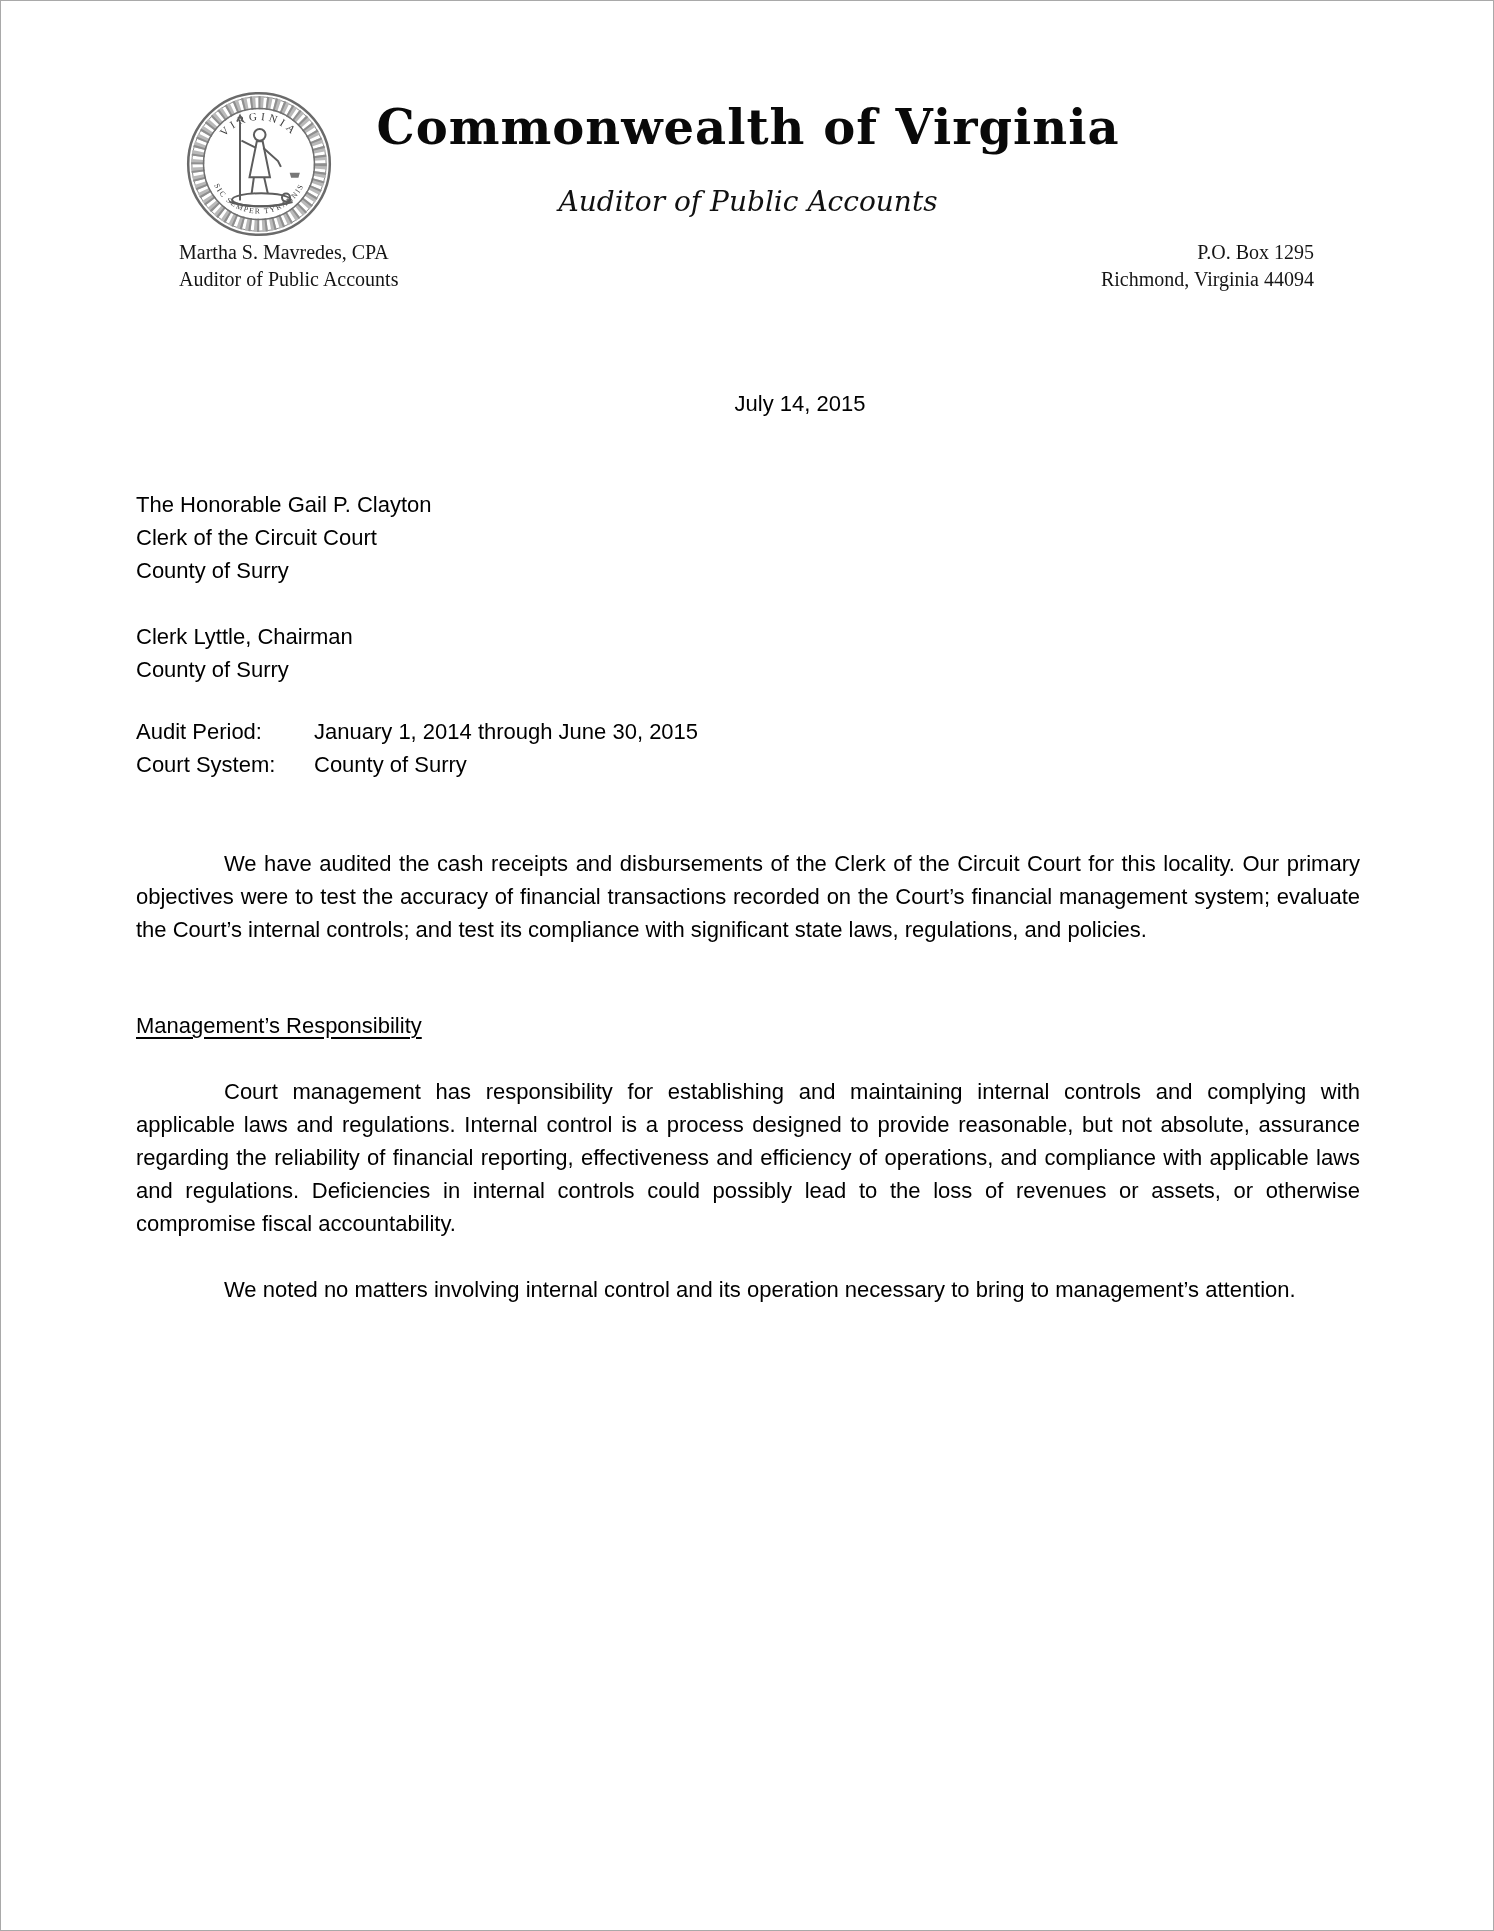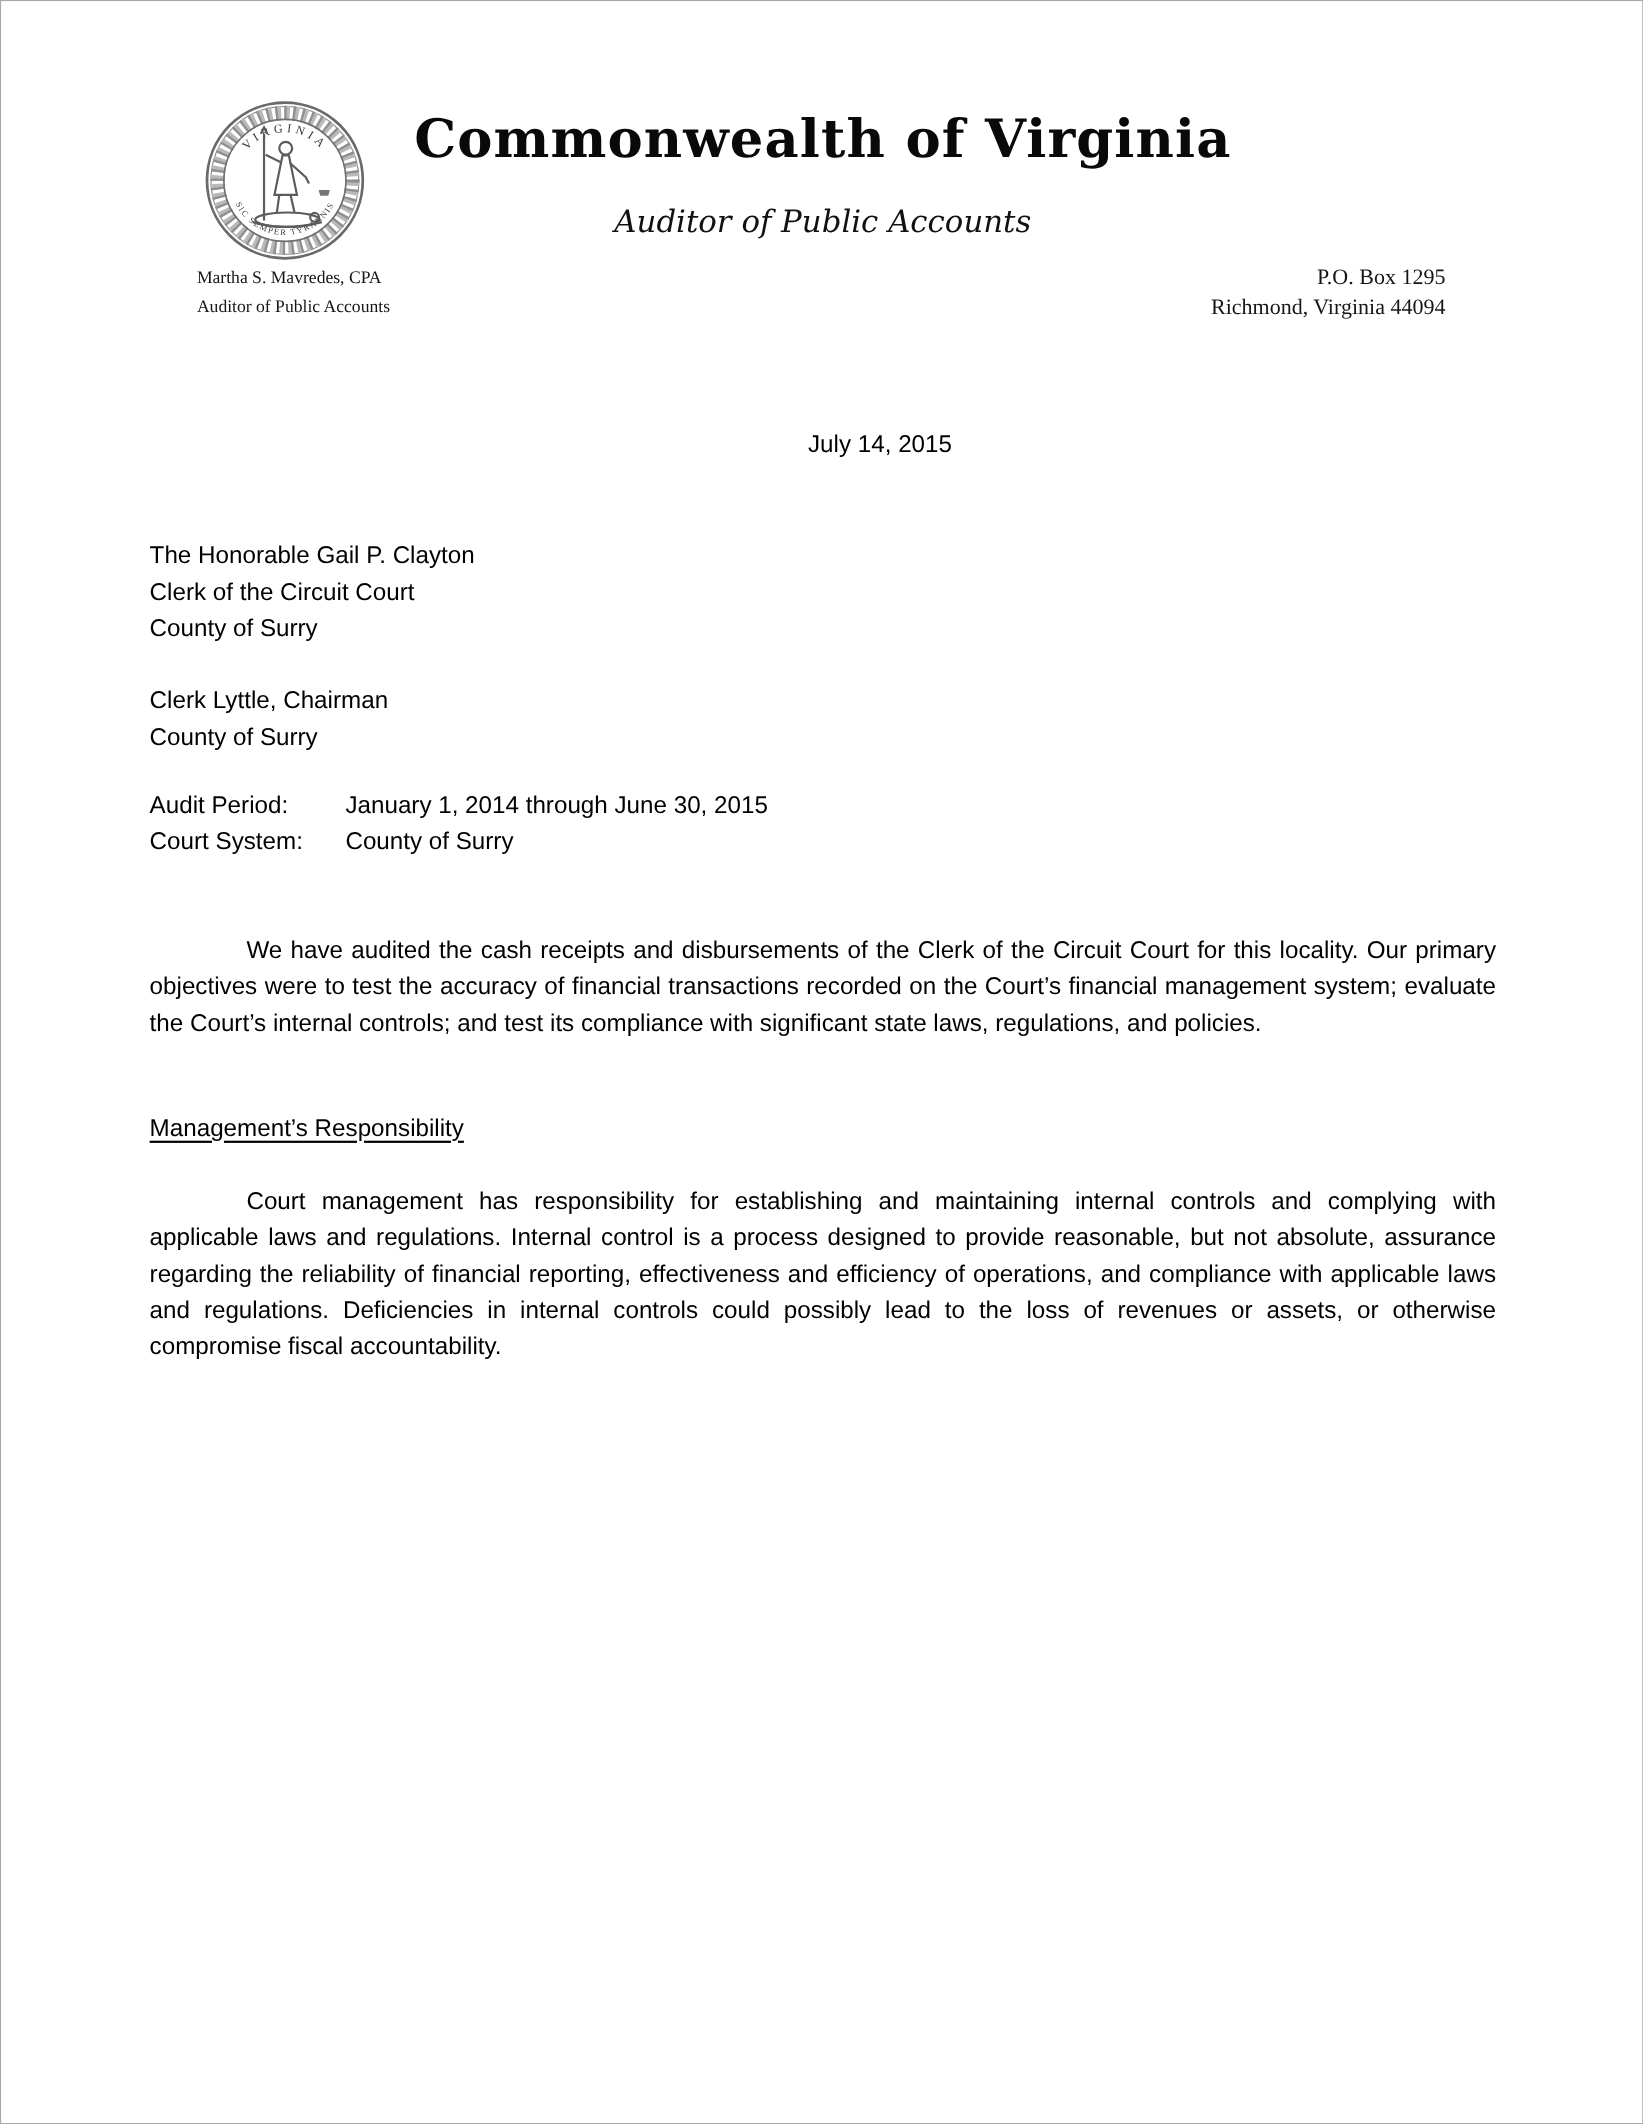--- a/index.html
+++ b/index.html
@@ -47,21 +47,21 @@
     font-style: italic;
     font-size: 28px;
     color: #111111;
     white-space: nowrap;
   }
   .lh-left {
     position: absolute;
     left: 178px;
     top: 238px;
     font-family: "Liberation Serif", serif;
-    font-size: 16px;
+    font-size: 20px;
     line-height: 27px;
     color: #151515;
   }
   .lh-right {
     position: absolute;
     right: 179px;
     top: 238px;
     text-align: right;
     font-family: "Liberation Serif", serif;
     font-size: 20px;
@@ -193,15 +193,16 @@
   </div>
 
   <div class="col body-text para para-1">We have audited the cash receipts and disbursements of the Clerk of the Circuit Court for this locality. Our primary objectives were to test the accuracy of financial transactions recorded on the Court’s financial management system; evaluate the Court’s internal controls; and test its compliance with significant state laws, regulations, and policies.</div>
 
   <div class="col body-text section-heading">
     <span>Management’s Responsibility</span>
   </div>
 
   <div class="col body-text para para-2">Court management has responsibility for establishing and maintaining internal controls and complying with applicable laws and regulations.  Internal control is a process designed to provide reasonable, but not absolute, assurance regarding the reliability of financial reporting, effectiveness and efficiency of operations, and compliance with applicable laws and regulations.  Deficiencies in internal controls could possibly lead to the loss of revenues or assets, or otherwise compromise fiscal accountability.</div>
 
+  <div class="col body-text para para-3">We noted no matters involving internal control and its operation necessary to bring to management’s attention.</div>
 
 
 </div>
 
 </body></html>

